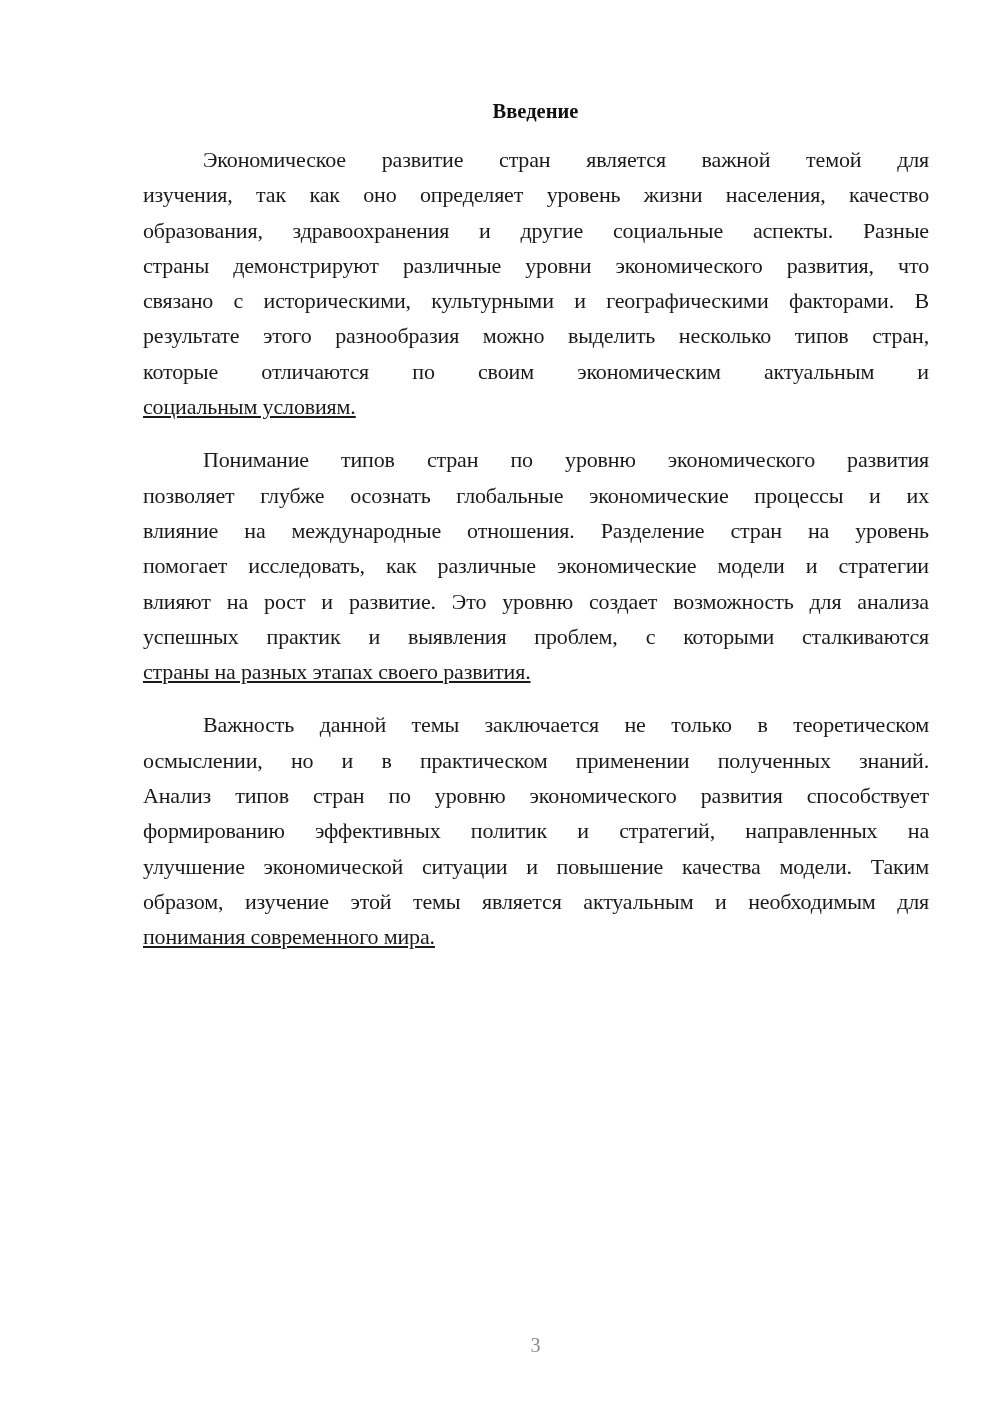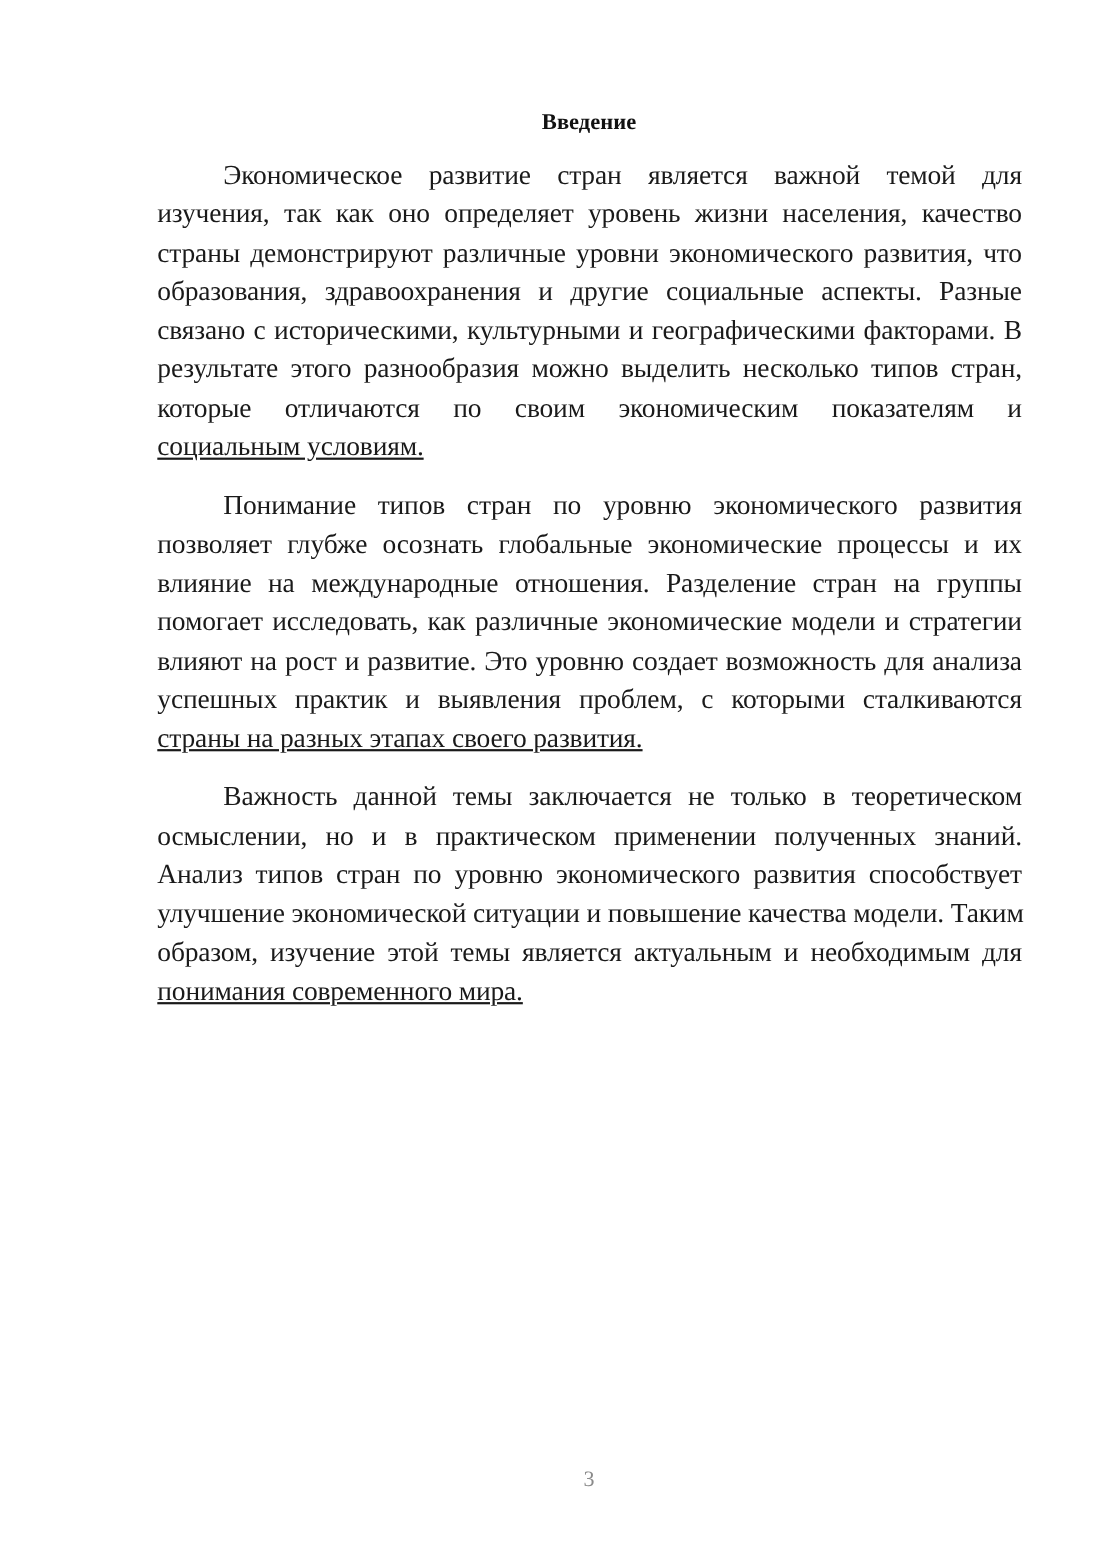--- a/index.html
+++ b/index.html
@@ -34,21 +34,21 @@
       color: #111;
     }
     .body-text {
       position: absolute;
       left: 143px;
       width: 786px;
       top: 142px;
     }
     .para {
       margin: 0 0 18px 0;
-      font-size: 25px;
+      font-size: 22px;
       line-height: 35.3px;
       text-align: justify;
       text-indent: 60px;
       letter-spacing: -0.15px;
     }
     .line {
       display: block;
       text-align: justify;
       text-align-last: justify;
       white-space: nowrap;
@@ -74,42 +74,43 @@
 </head>
 <body>
 
 <div class="page">
   <div class="heading">Введение</div>
 
   <div class="body-text">
     <div class="para" style="text-indent:0;">
       <span class="line first">Экономическое развитие стран является важной темой для</span>
       <span class="line">изучения, так как оно определяет уровень жизни населения, качество</span>
+      <span class="line">образования, здравоохранения и другие социальные аспекты. Разные</span>
       <span class="line">страны демонстрируют различные уровни экономического развития, что</span>
-      <span class="line">образования, здравоохранения и другие социальные аспекты. Разные</span>
       <span class="line">связано с историческими, культурными и географическими факторами. В</span>
       <span class="line">результате этого разнообразия можно выделить несколько типов стран,</span>
-      <span class="line">которые отличаются по своим экономическим показателям и</span>
+      <span class="line">которые отличаются по своим экономическим актуальным и</span>
       <span class="line last">социальным условиям.</span>
     </div>
 
     <div class="para" style="text-indent:0;">
       <span class="line first">Понимание типов стран по уровню экономического развития</span>
       <span class="line">позволяет глубже осознать глобальные экономические процессы и их</span>
-      <span class="line">влияние на международные отношения. Разделение стран на группы</span>
+      <span class="line">влияние на международные отношения. Разделение стран на уровень</span>
       <span class="line">помогает исследовать, как различные экономические модели и стратегии</span>
       <span class="line">влияют на рост и развитие. Это уровню создает возможность для анализа</span>
       <span class="line">успешных практик и выявления проблем, с которыми сталкиваются</span>
       <span class="line last">страны на разных этапах своего развития.</span>
     </div>
 
     <div class="para" style="text-indent:0;">
       <span class="line first">Важность данной темы заключается не только в теоретическом</span>
       <span class="line">осмыслении, но и в практическом применении полученных знаний.</span>
       <span class="line">Анализ типов стран по уровню экономического развития способствует</span>
+      <span class="line">формированию эффективных политик и стратегий, направленных на</span>
       <span class="line">улучшение экономической ситуации и повышение качества модели. Таким</span>
       <span class="line">образом, изучение этой темы является актуальным и необходимым для</span>
       <span class="line last">понимания современного мира.</span>
     </div>
   </div>
 
   <div class="page-number">3</div>
 </div>
 
 </body></html>

